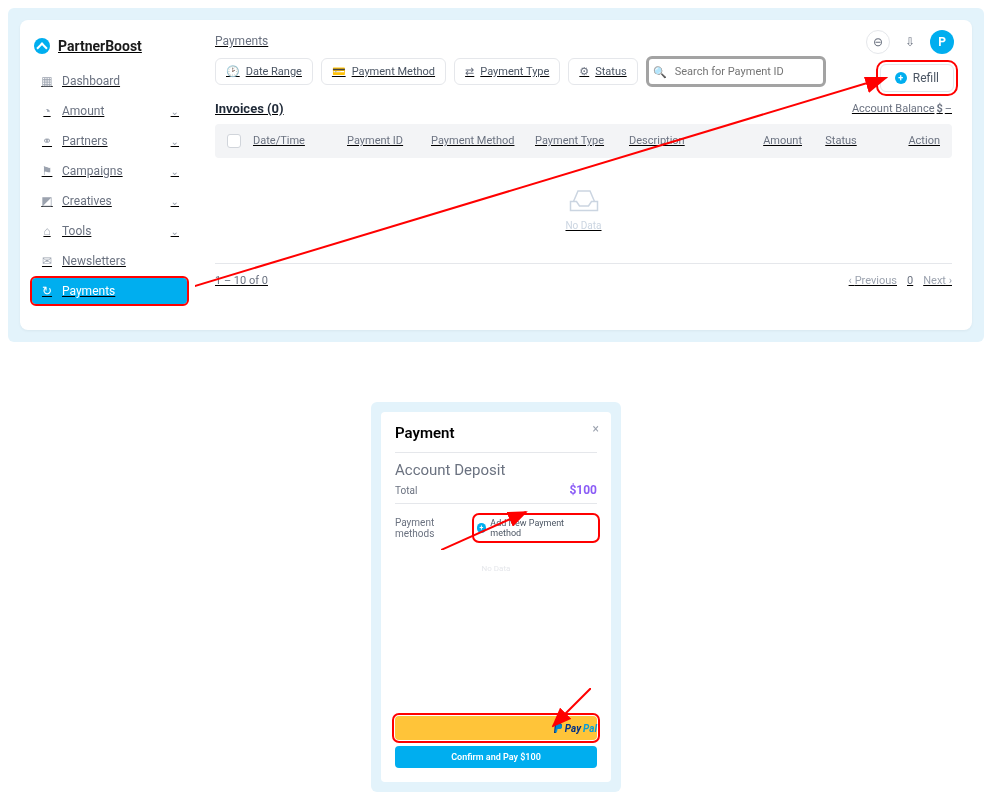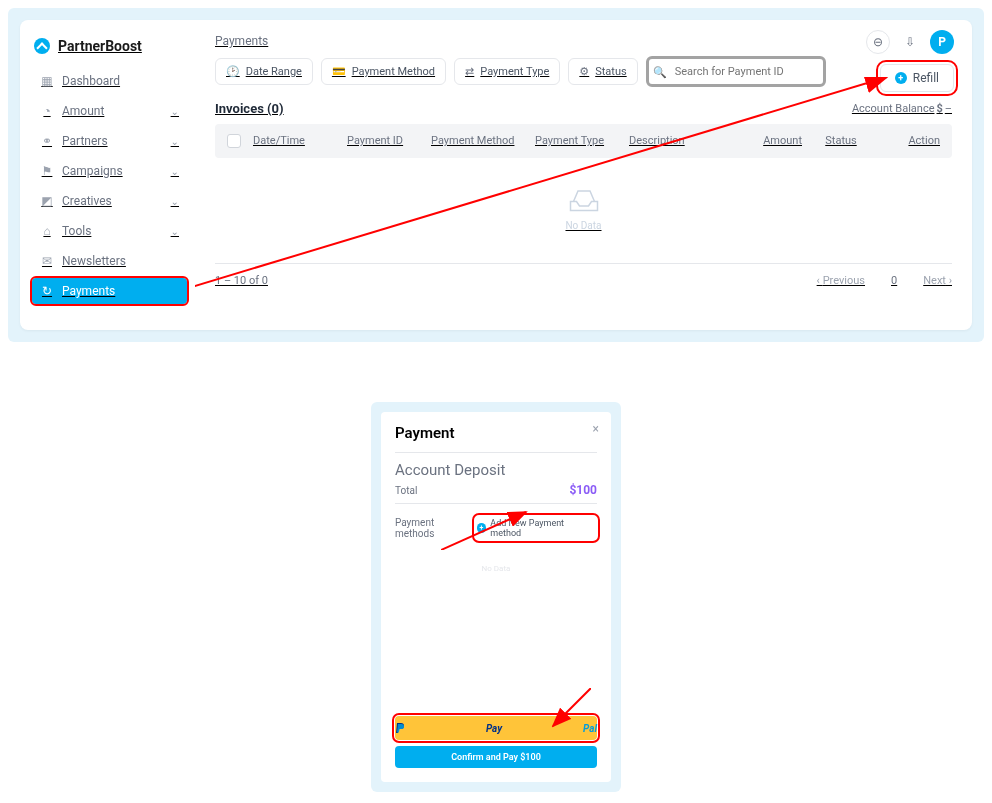--- a/index.html
+++ b/index.html
@@ -55,42 +55,42 @@
   .th.st { width:70px; text-align:center; }
   .th.ac { width:60px; text-align:right; }
 
   .checkbox { width:14px; height:14px; border:1px solid #d1d5db; border-radius:3px; background:#fff; }
 
   .no-data { display:flex; flex-direction:column; align-items:center; justify-content:center; gap:6px; padding:28px 0; color:#cbd5e1; font-size:10px; }
   .no-data svg { width:36px; height:28px; }
 
   .divider { height:1px; background:#e5e7eb; margin:4px 0 10px; }
   .pager-row { display:flex; justify-content:space-between; align-items:center; font-size:11px; color:#6b7280; }
-  .pager-right { display:flex; gap:26px; align-items:center; }
+  .pager-right { display:flex; gap:10px; align-items:center; }
   .pg-link { cursor:pointer; color:#9ca3af; }
 
   
   .red-arrow { position:absolute; left:0; top:57px; width:770px; height:215px; pointer-events:none; }
 
   
   .modal-wrap { width: 250px; margin: 60px auto 0; background:#e3f3fb; padding:10px; border-radius:6px; }
   .modal { background:#fff; border-radius:4px; padding:12px 14px 14px; position:relative; font-size:10px; color:#6b7280; min-height:370px; display:flex; flex-direction:column; }
   .modal-title { font-size:15px; color:#000000; font-weight:600; margin-bottom:8px; }
   .modal-close { position:absolute; top:10px; right:12px; font-size:12px; color:#9ca3af; cursor:pointer; }
   .modal-hr { height:1px; background:#e5e7eb; margin:2px 0 8px; }
   .modal-row { display:flex; justify-content:space-between; align-items:center; margin:4px 0; }
   .modal-total { font-weight:700; font-size:12px; color:#8b5cf6; }
 
   .add-pm-wrap { outline:2px solid #ff0000; outline-offset:1px; border-radius:4px; padding:2px 2px; }
   .add-pm { display:flex; align-items:center; gap:4px; font-size:9px; color:#4b5563; cursor:pointer; }
   .add-pm .dot { width:10px; height:10px; border-radius:50%; background:#00aeef; color:#fff; display:inline-flex; align-items:center; justify-content:center; font-size:7px; font-weight:700; }
 
   .modal-nodata { flex:1; display:flex; align-items:flex-start; justify-content:center; padding-top:20px; color:#e5e7eb; font-size:8px; }
 
-  .paypal-btn { background:#ffc439; border:none; border-radius:4px; padding:6px 0; width:100%; cursor:pointer; display:flex; align-items:center; justify-content:space-between; gap:2px; font-weight:700; font-size:10px; outline:2px solid #ff0000; outline-offset:1px; margin-bottom:6px; color:#003087; font-style:italic; }
+  .paypal-btn { background:#ffc439; border:none; border-radius:4px; padding:6px 0; width:100%; cursor:pointer; display:flex; align-items:center; justify-content:flex-end; gap:2px; font-weight:700; font-size:10px; outline:2px solid #ff0000; outline-offset:1px; margin-bottom:6px; color:#003087; font-style:italic; }
   .paypal-btn .pp-pal { color:#009cde; }
   .confirm-btn { background:#00aeef; border:none; border-radius:4px; padding:6px 0; width:100%; cursor:pointer; color:#fff; font-size:9px; font-weight:600; }
 
   .modal-arrow1, .modal-arrow2 { position:absolute; pointer-events:none; }
 </style>
 </head>
 <body>
 
 <div class="top-panel-wrap">
   <div class="top-panel">

